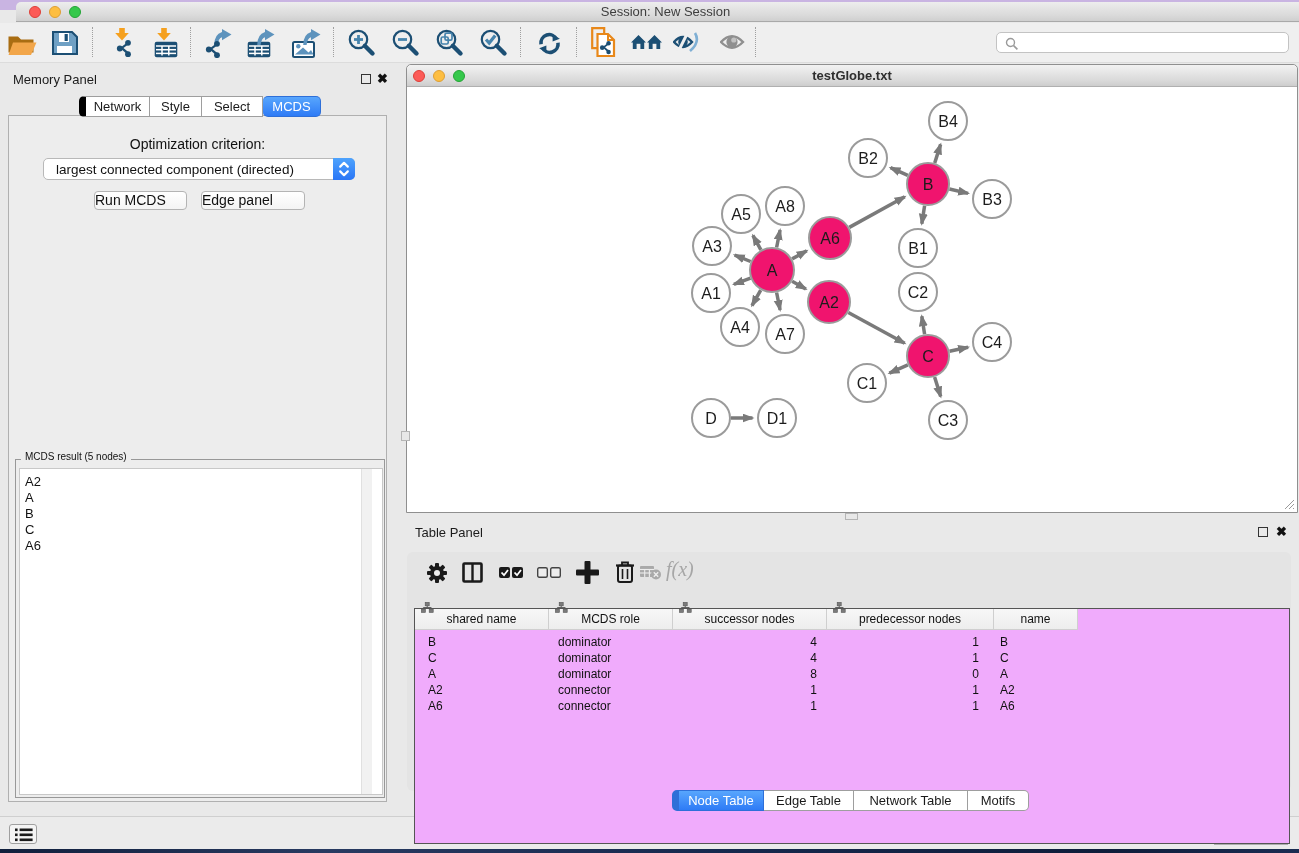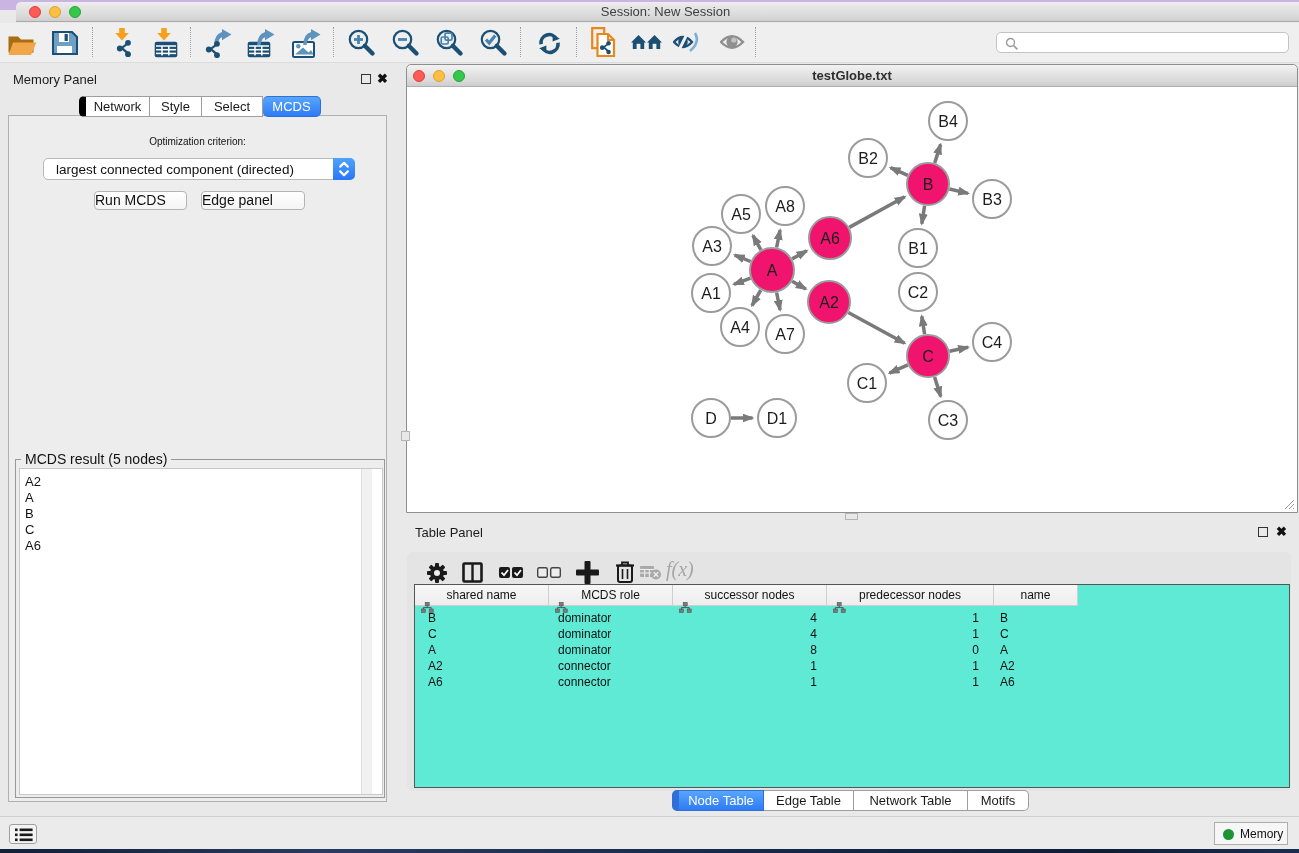--- a/index.html
+++ b/index.html
@@ -14,45 +14,45 @@
 
 #cp-title{left:13px;top:72px;font-size:13px;color:#1c1c1c}
 .winbtn-sq{width:10px;height:10px;border:1.6px solid #333}
 .winbtn-x{font-size:13px;font-weight:bold;color:#111;line-height:12px}
 #cp-panel{left:8px;top:115px;width:379px;height:687px;border:1px solid #b0b0b0;background:#ededed}
 .tabgroup{position:absolute;display:flex;height:21px;font-size:13px}
 .tab{background:#fff;border:1px solid #9e9e9e;border-left:none;color:#1a1a1a;text-align:center;line-height:19px}
 .tab.first{border-left:7px solid #000000;border-radius:5px 0 0 5px}
 .tab.last{border-radius:0 5px 5px 0}
 .tab.sel{background:linear-gradient(#58a6fd,#2e7bf6);border-color:#2e6fd8;color:#fff;border-radius:5px}
-#optlabel{left:8px;top:136px;width:379px;text-align:center;font-size:10px;color:#111}
+#optlabel{left:8px;top:136px;width:379px;text-align:center;font-size:14px;color:#111}
 #combo{left:43px;top:158px;width:312px;height:22px;background:#fff;border:1px solid #b8b8b8;border-radius:5px}
 #combo .val{position:absolute;left:12px;top:0;line-height:21px;font-size:13.5px;color:#111}
 #combo .spin{position:absolute;right:-1px;top:-1px;width:22px;height:22px;border-radius:0 5px 5px 0;background:linear-gradient(#4ea3fd,#2a76f6)}
 .btn{position:absolute;height:19px;background:linear-gradient(#fff,#f4f4f4);border:1px solid #b4b4b4;border-radius:4px;font-size:14px;color:#111;line-height:17px}
 #fieldset{left:15px;top:459px;width:370px;height:339px;border:1px solid #989898}
-#fieldset .legend{position:absolute;left:5px;top:-9px;background:#ededed;padding:0 4px;font-size:14px;color:#111}
+#fieldset .legend{position:absolute;left:5px;top:-9px;background:#ededed;padding:0 4px;font-size:10px;color:#111}
 #listbox{position:absolute;left:3px;top:8px;width:364px;height:327px;background:#fff;border:1px solid #c8c8c8}
 #listbox .items{position:absolute;left:5px;top:5px;font-size:13px;color:#111;line-height:16px}
 #scrolltrack{position:absolute;right:10px;top:0;width:11px;height:100%;background:#f1f1f1;border-left:1px solid #e0e0e0}
 
 #statusbar{left:0;top:816px;width:1299px;height:34px;background:#ebebeb;border-top:1px solid #cfcfcf}
 #hambtn{left:9px;top:824px;width:28px;height:20px;background:#f4f4f4;border:1px solid #9f9f9f;border-radius:3px}
 #membtn{left:1214px;top:822px;width:74px;height:23px;background:#f6f6f6;border:1px solid #adadad;font-size:12px;color:#111}
 #membtn .dot{position:absolute;left:8px;top:6px;width:11px;height:11px;border-radius:50%;background:#1d9333}
 #membtn span{position:absolute;left:25px;top:4px}
 #navstrip{left:0;top:849px;width:1299px;height:4px;background:linear-gradient(90deg,#101f3c,#283a61 25%,#16294e 55%,#0e1d3a 85%,#1a2c52)}
 
 #netwin{left:406px;top:64px;width:892px;height:449px;background:#fff;border:1px solid #8f8f8f;border-radius:5px 5px 0 0}
 #nettitle{position:absolute;left:0;top:0;width:100%;height:22px;background:linear-gradient(#f2f2f2,#d9d9d9 75%,#cdcdcd);border-bottom:1px solid #b0b0b0;border-radius:5px 5px 0 0}
 #nettitle .title{width:100%;text-align:center;font-size:13px;font-weight:700;color:#2e2e2e;line-height:22px}
 
 #tp-title{left:415px;top:525px;font-size:13px;color:#1c1c1c}
 #tp-toolbar{left:407px;top:552px;width:884px;height:239px;background:#e4e4e4;border-radius:6px}
-#tp-table{left:414px;top:584px;width:876px;height:204px;background:#5eead4;border:1.5px solid #555}
+#tp-table{left:414px;top:608px;width:876px;height:236px;background:#f0abfc;border:1.5px solid #555}
 .th{position:absolute;top:0;height:21px;background:linear-gradient(#f7f7f7,#ededed);border-right:1px solid #cfcfcf;border-bottom:1px solid #cfcfcf;font-size:12px;color:#111;text-align:center;line-height:21px}
 .td{position:absolute;font-size:12px;color:#111;line-height:16px}
 
 .grip{position:absolute;background:#e8e8e8;border:1px solid #b5b5b5}
 </style></head>
 <body>
 <div class="abs" id="deskstrip"></div>
 <div class="abs" id="titlebar">
   <div class="tl" style="left:13px;top:4px;width:12px;height:12px;background:#fc5b57;border:1px solid #dd3f38;position:absolute"></div>
     <div class="tl" style="left:33px;top:4px;width:12px;height:12px;background:#fdbe41;border:1px solid #de9f34;position:absolute"></div>

